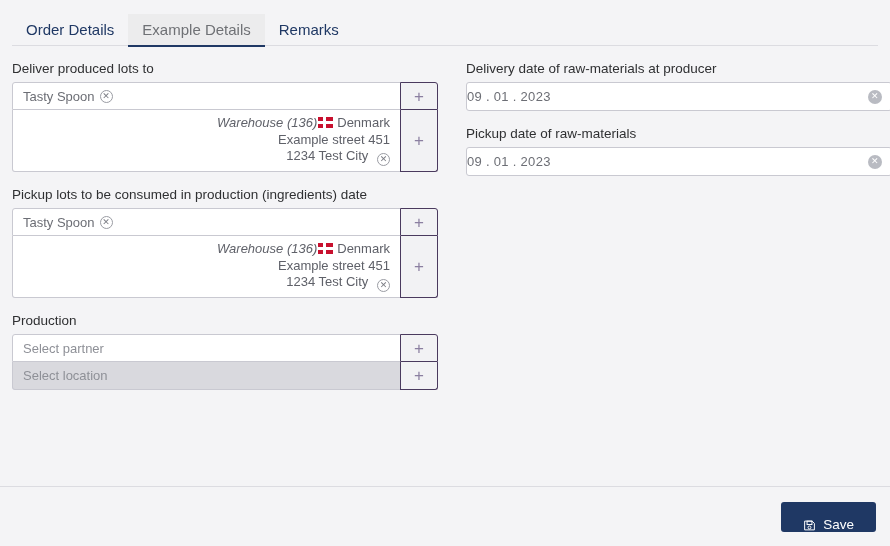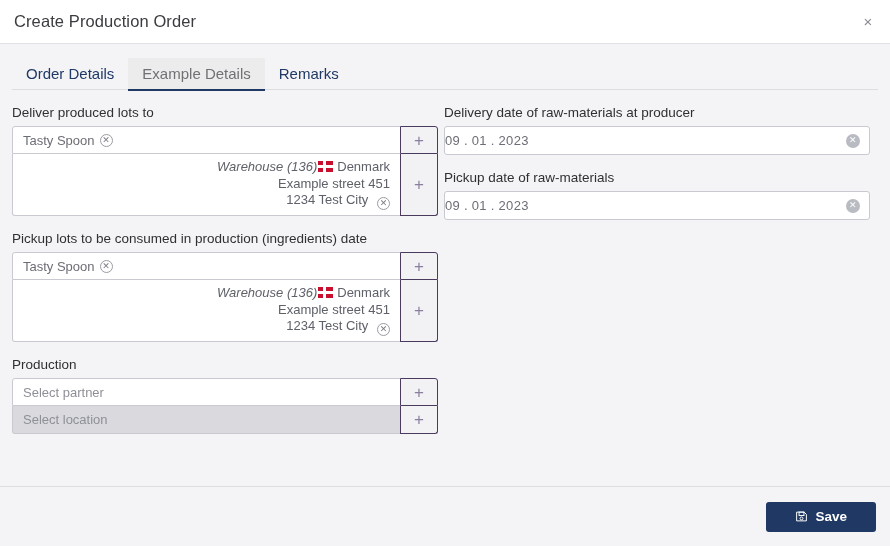--- a/index.html
+++ b/index.html
@@ -105,21 +105,21 @@
     bottom: -1px;
     height: 2px;
     background: #1f3864;
   }
 
   
   .dialog-body {
     flex: 1;
     display: flex;
     padding: 14px 12px 0 12px;
-    gap: 6px;
+    gap: 28px;
     overflow: hidden;
   }
   .col {
     width: 426px;
     flex: none;
   }
 
   .field-label {
     font-size: 13.5px;
     color: #2f3032;
@@ -292,44 +292,39 @@
     justify-content: flex-end;
     padding: 0 14px;
     background: #f4f4f6;
   }
   .save-btn {
     background: #1f3864;
     color: #ffffff;
     border: none;
     border-radius: 3px;
     height: 30px;
-    padding: 0 29px;
+    padding: 0 22px;
     font-size: 13.5px;
     display: flex;
-    align-items: center;
+    align-items: flex-end;
     gap: 7px;
     cursor: pointer;
     font-family: "Liberation Sans", sans-serif;
-    font-weight: bold;
   }
   .save-icon {
     display: inline-flex;
     width: 13px;
     height: 13px;
   }
 </style>
 </head>
 <body>
 
 <div class="dialog">
 
-  <div class="dialog-header">
-    <div class="dialog-title">Create Production Order</div>
-    <button class="close-btn">×</button>
-  </div>
 
   <div class="tabbar">
     <button class="tab">Order Details</button>
     <button class="tab active">Example Details</button>
     <button class="tab">Remarks</button>
   </div>
 
   <div class="dialog-body">
 
     <div class="col">

